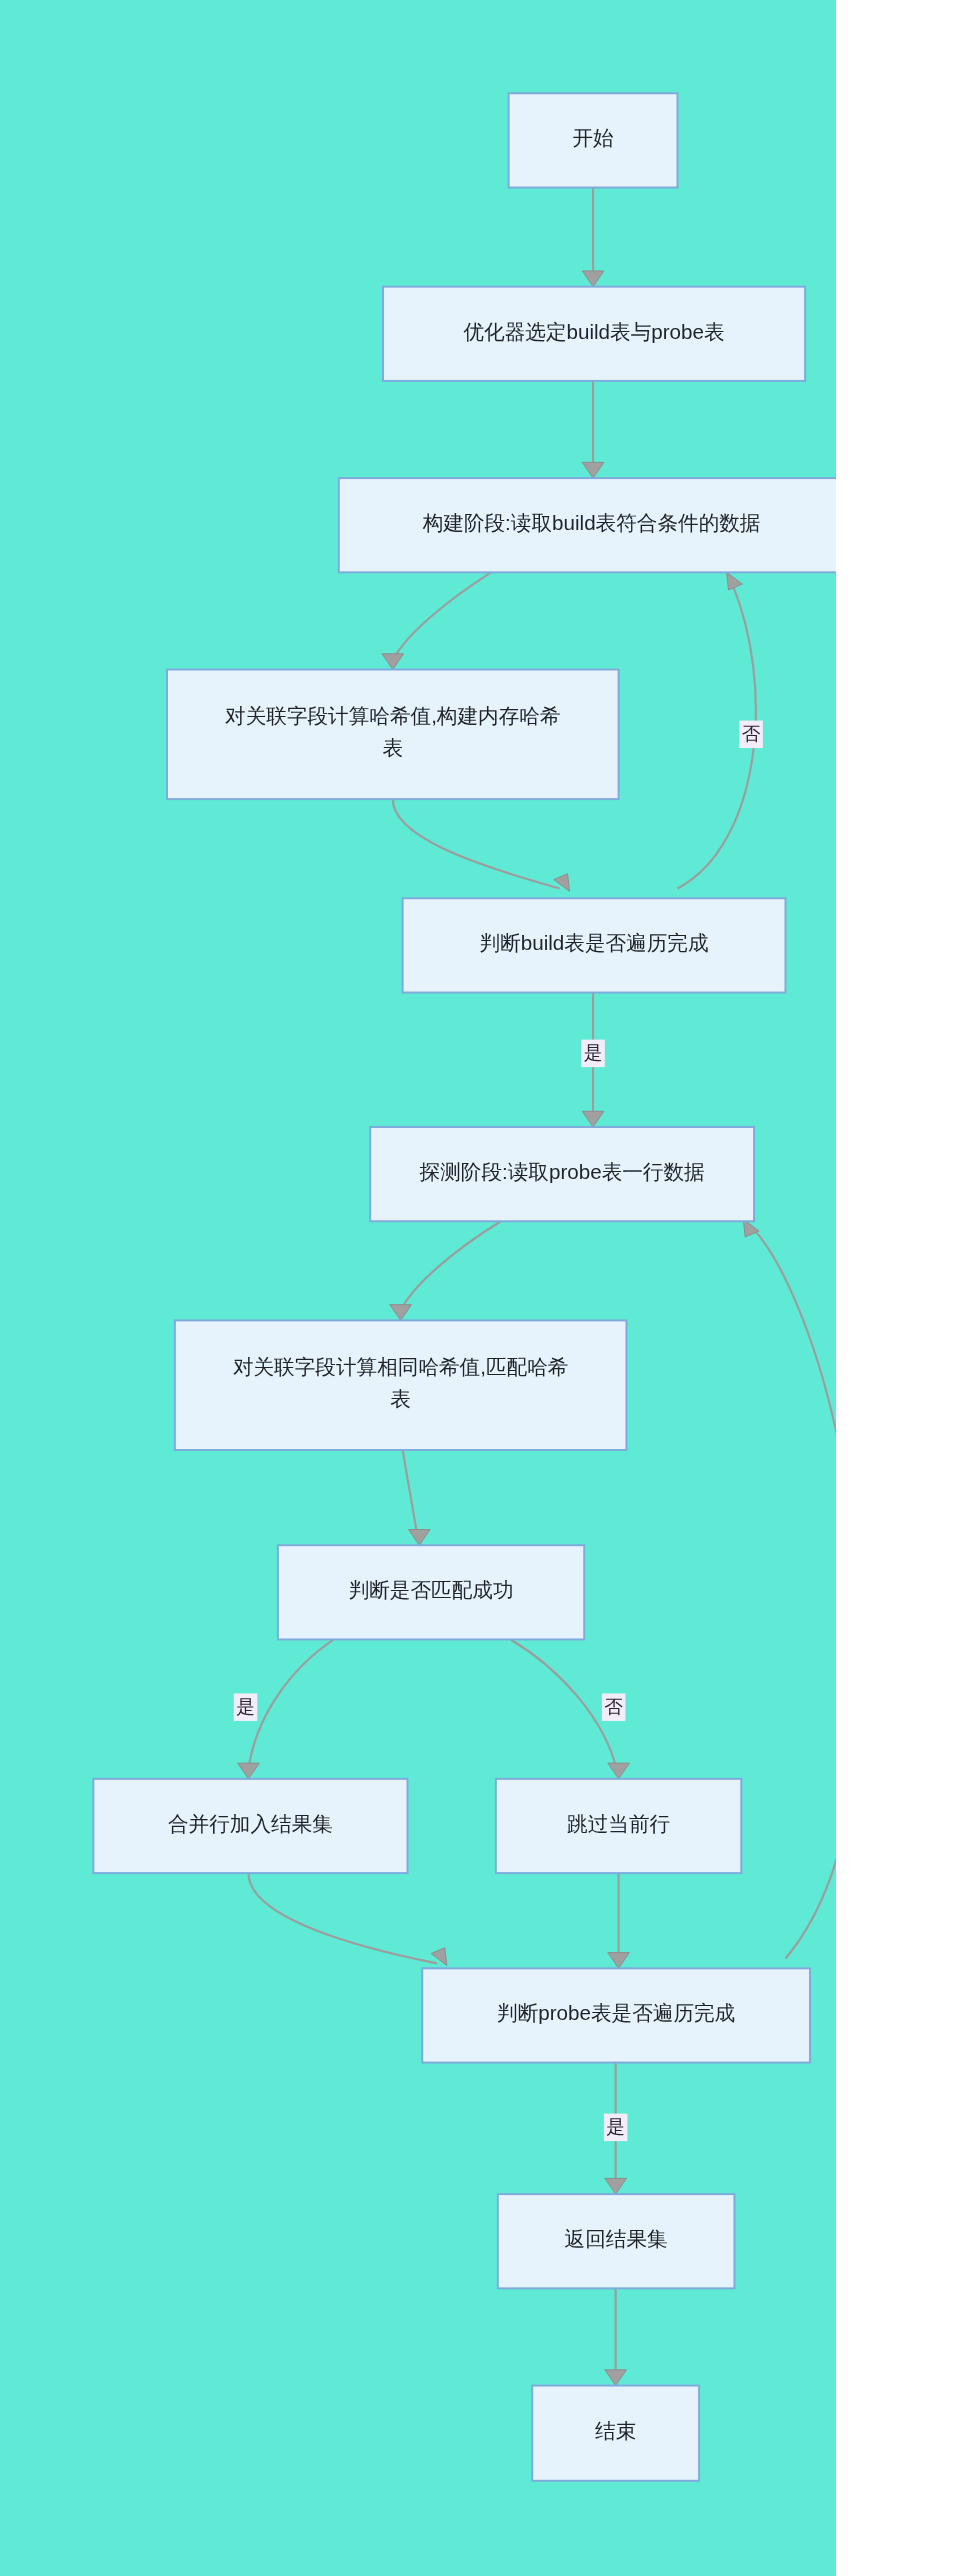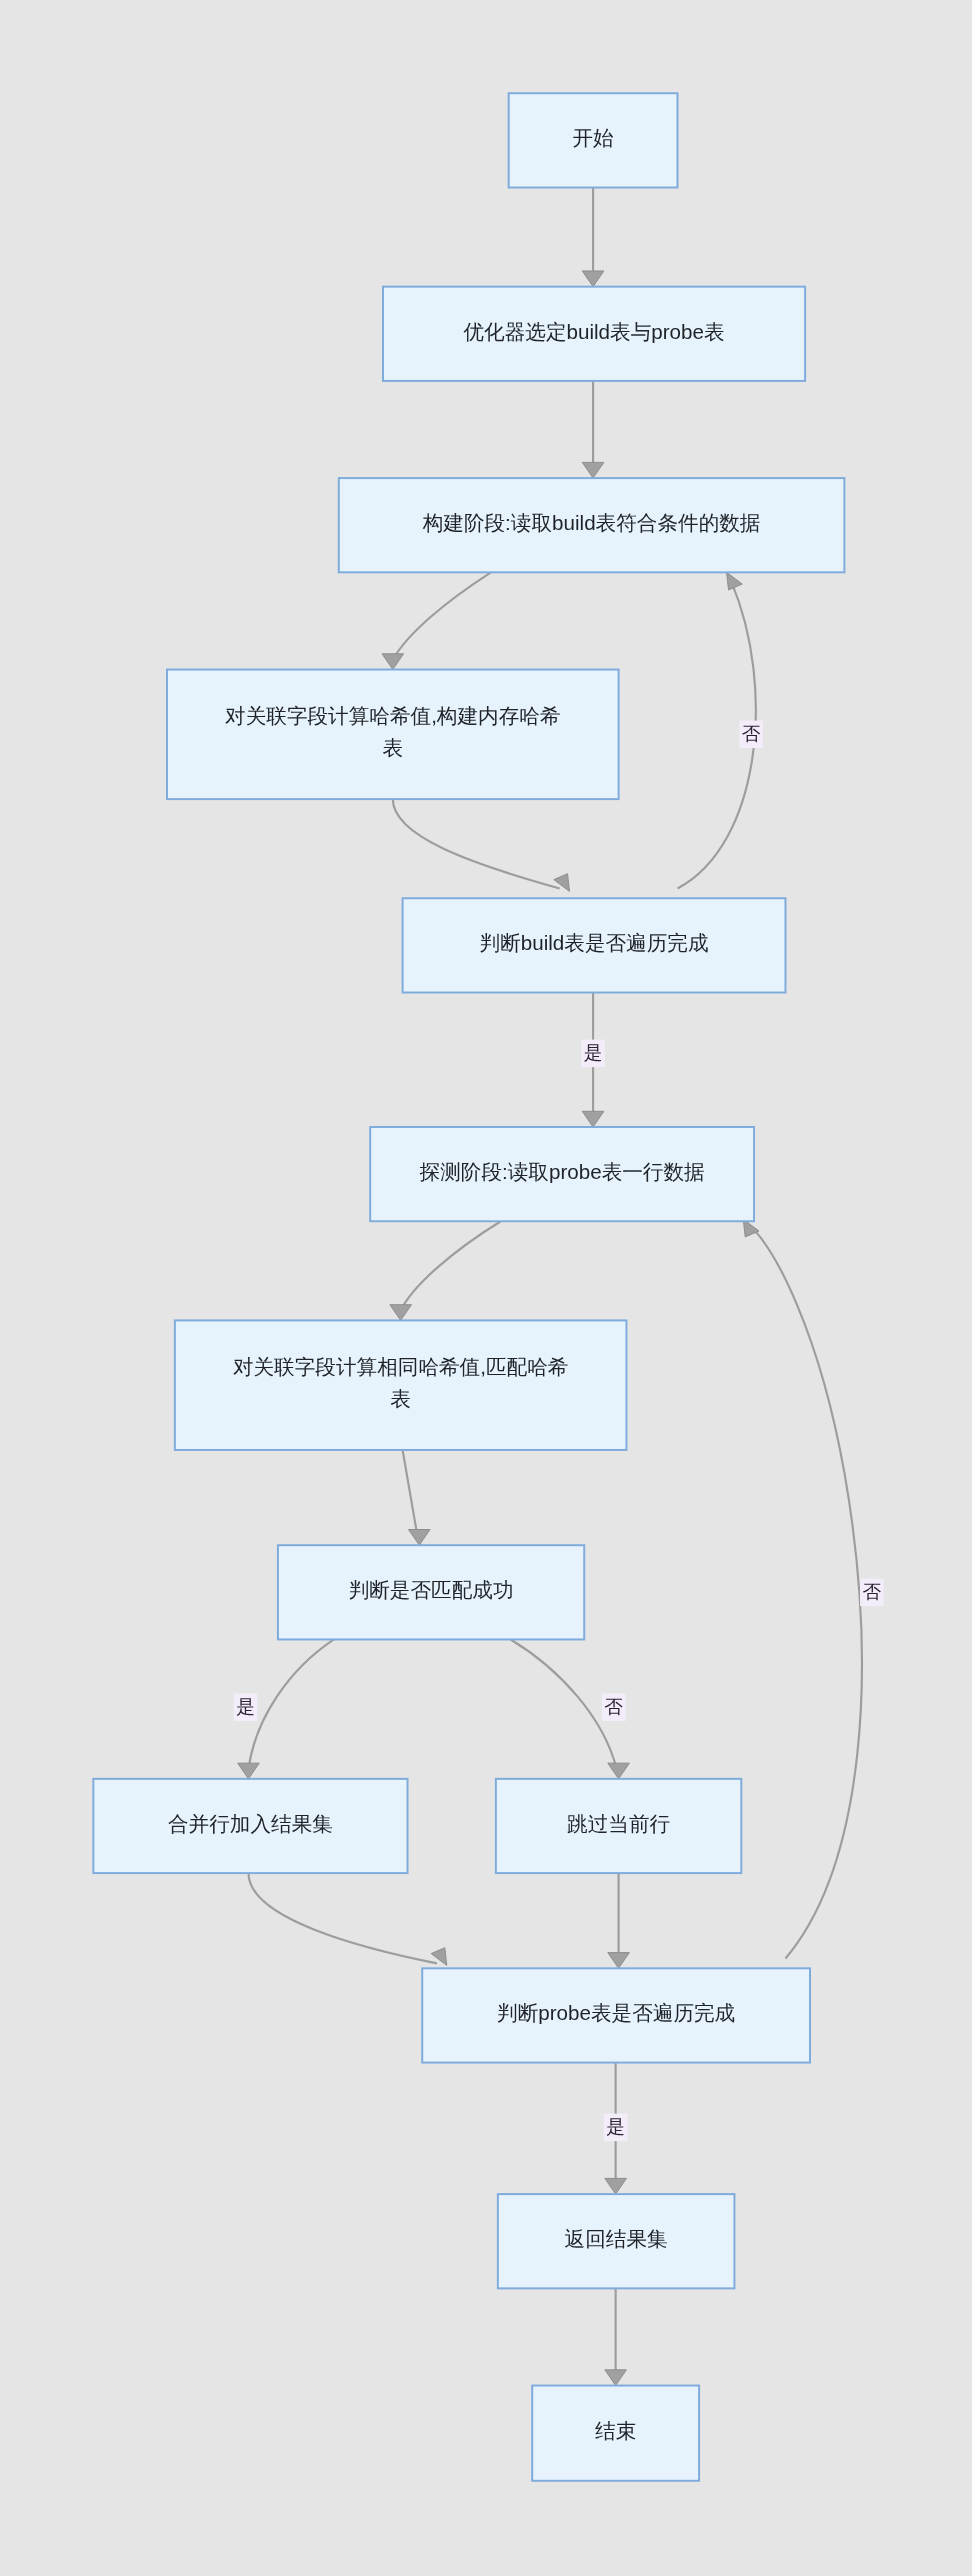--- a/index.html
+++ b/index.html
@@ -5,23 +5,23 @@
   html, body {
     margin: 0;
     padding: 0;
     background: #ffffff;
   }
   body {
     font-family: "Liberation Sans", "DejaVu Sans", sans-serif;
   }
   #flowchart-root {
     position: relative;
-    width: 972px;
+    width: 836px;
     height: 2576px;
-    background: #e5e5e5;
+    background: #5eead4;
     overflow: hidden;
     text-decoration: underline;
   }
   svg#flow-svg {
     position: absolute;
     top: 0;
     left: 0;
     width: 978px;
     height: 2576px;
     display: block;

